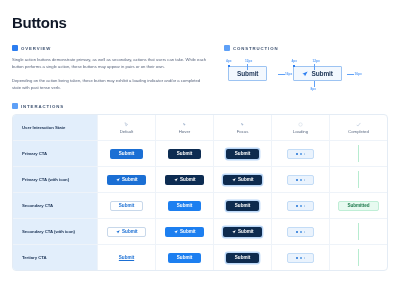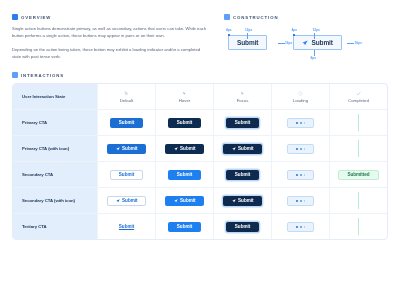--- a/index.html
+++ b/index.html
@@ -81,20 +81,21 @@
   .b-loading .dot.d2 { width: 2px; height: 2px; background: #4d93e0; }
   .b-loading .dot.d3 { width: 1.4px; height: 1.4px; background: #a9cbee; }
   .b-completed { background: #e7faf0; color: #1f7a4d; border-color: #bfeed6; }
   .vline { width: 0.8px; height: 17px; background: #b7ecd0; }
 </style>
 </head>
 <body>
 
 <div class="page">
 
+  <div class="page-title">Buttons</div>
 
   <div class="top">
 
     <div class="col-overview">
       <div class="sec-label">
         <span class="badge"></span>
         <span class="txt">OVERVIEW</span>
       </div>
       <p class="para">Single action buttons demonstrate primary, as well as secondary, actions that users can take. While each button performs a single action, these buttons may appear in pairs or on their own.</p>
       <p class="para">Depending on the action being taken, these button may exhibit a loading indicator and/or a completed state with past tense verb.</p>

